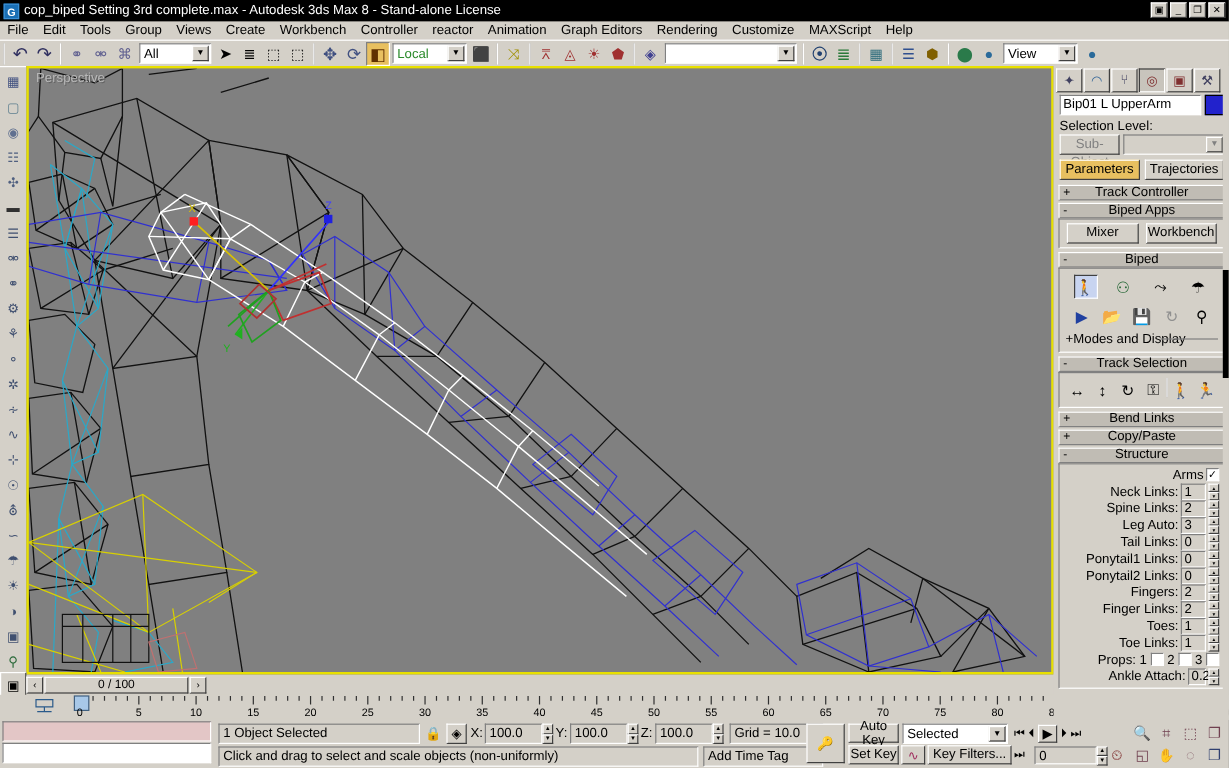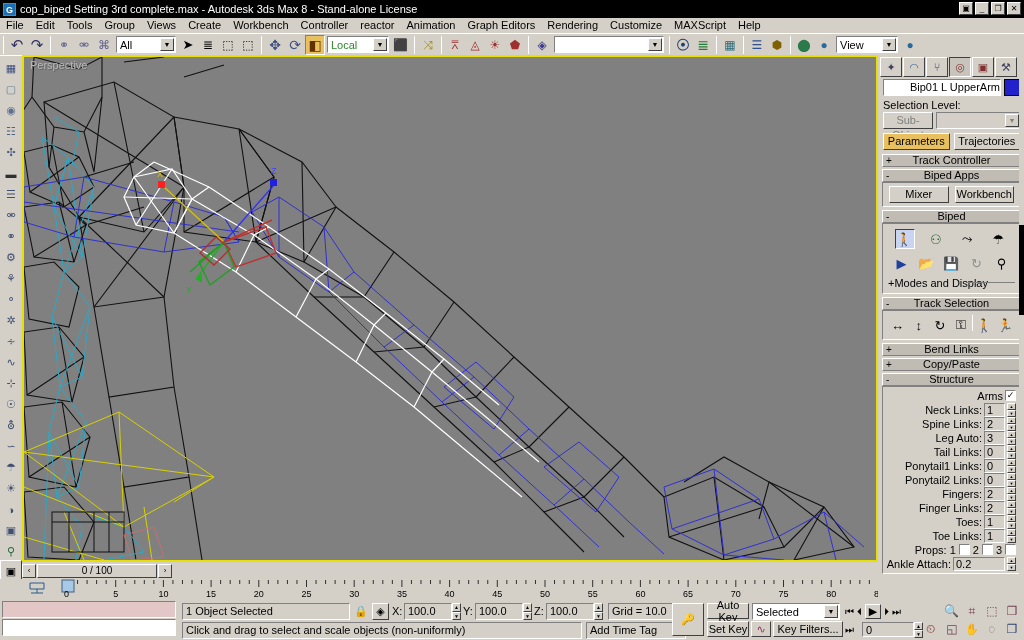--- a/index.html
+++ b/index.html
@@ -143,21 +143,21 @@
   .cptab {
     width:22px; height:20px; background:#d4d0c8;
     border:1px solid; border-color:#fff #404040 #404040 #fff;
     display:flex; align-items:center; justify-content:center; font-size:11px;
   }
   .cptab.active { border-color:#404040 #fff #fff #404040; background:#c8c4bc; }
   .namerow { display:flex; padding:2px 3px 0 5px; gap:3px; }
   .namefield {
     flex:1; height:17px; background:#fff;
     border:1px solid; border-color:#808080 #fff #fff #808080;
-    font-size:11px; line-height:15px; padding-left:2px;text-align:right;
+    font-size:11px; line-height:15px; padding-left:2px;
   }
   .colorswatch { width:17px; height:17px; background:#2222cc; border:1px solid #000; }
   .sectlabel { padding:3px 0 1px 5px; font-size:11px; }
   .subobjrow { display:flex; padding:0 3px 0 5px; gap:3px; align-items:center; }
   .subobjbtn {
     width:50px; height:17px; background:#d4d0c8;
     border:1px solid; border-color:#fff #404040 #404040 #fff;
     color:#808080; font-size:11px; text-align:center; line-height:15px;
   }
   .subobjcombo {
@@ -865,21 +865,21 @@
           <span class="structlbl">1</span>
           <span class="chk"></span>
           <span class="structlbl">2</span>
           <span class="chk"></span>
           <span class="structlbl">3</span>
           <span class="chk"></span>
         </div>
 
         <div class="structrow">
           <span class="structlbl">Ankle Attach:</span>
-          <span class="structval" style="width:52px;">0.2</span>
+          <span class="structval" style="width:15px;">0.2</span>
           <span class="sp2">
               <div>▲</div>
               <div>▼</div>
             </span>
         </div>
       </div>
     </div>
 
     <div class="cpscroll">
       <div class="thumb"></div>

